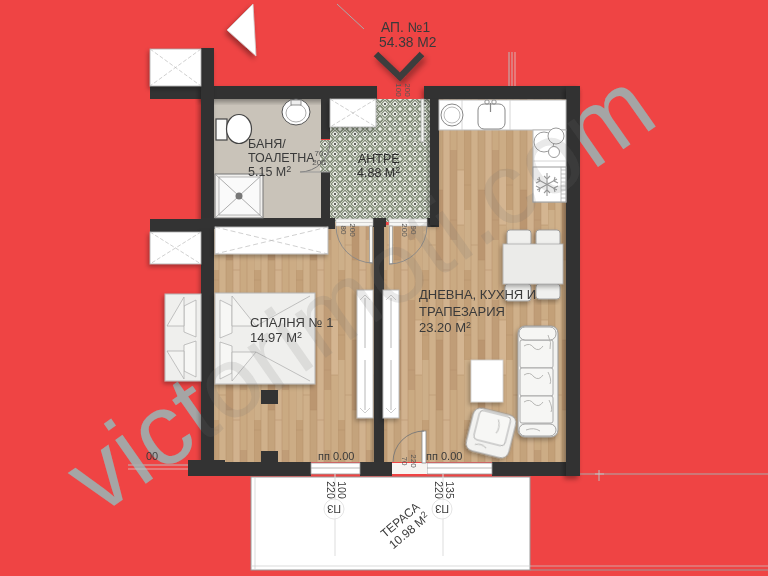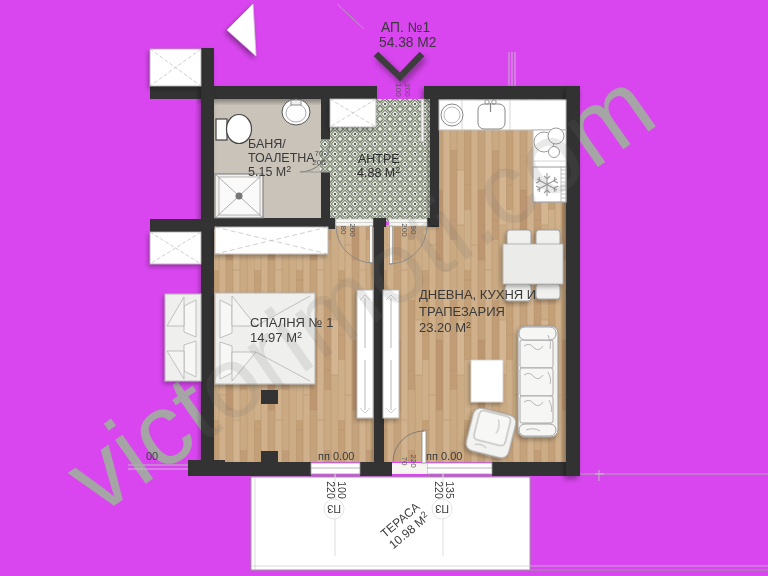--- a/index.html
+++ b/index.html
@@ -1,16 +1,16 @@
 <!DOCTYPE html>
 <html><head>
 <meta charset="utf-8">
 <style>
   html,body{margin:0;padding:0;background:#ffffff;}
-  #plan{position:relative;width:768px;height:576px;background:#d946ef;overflow:hidden;
+  #plan{position:relative;width:768px;height:576px;background:#ef4444;overflow:hidden;
         font-family:"Liberation Sans", sans-serif;}
   svg{position:absolute;left:0;top:0;}
   text{font-family:"Liberation Sans", sans-serif;}
 </style>
 </head>
 <body>
 <div id="plan">
 <svg width="768" height="576" viewBox="0 0 768 576">
 <defs>
 

